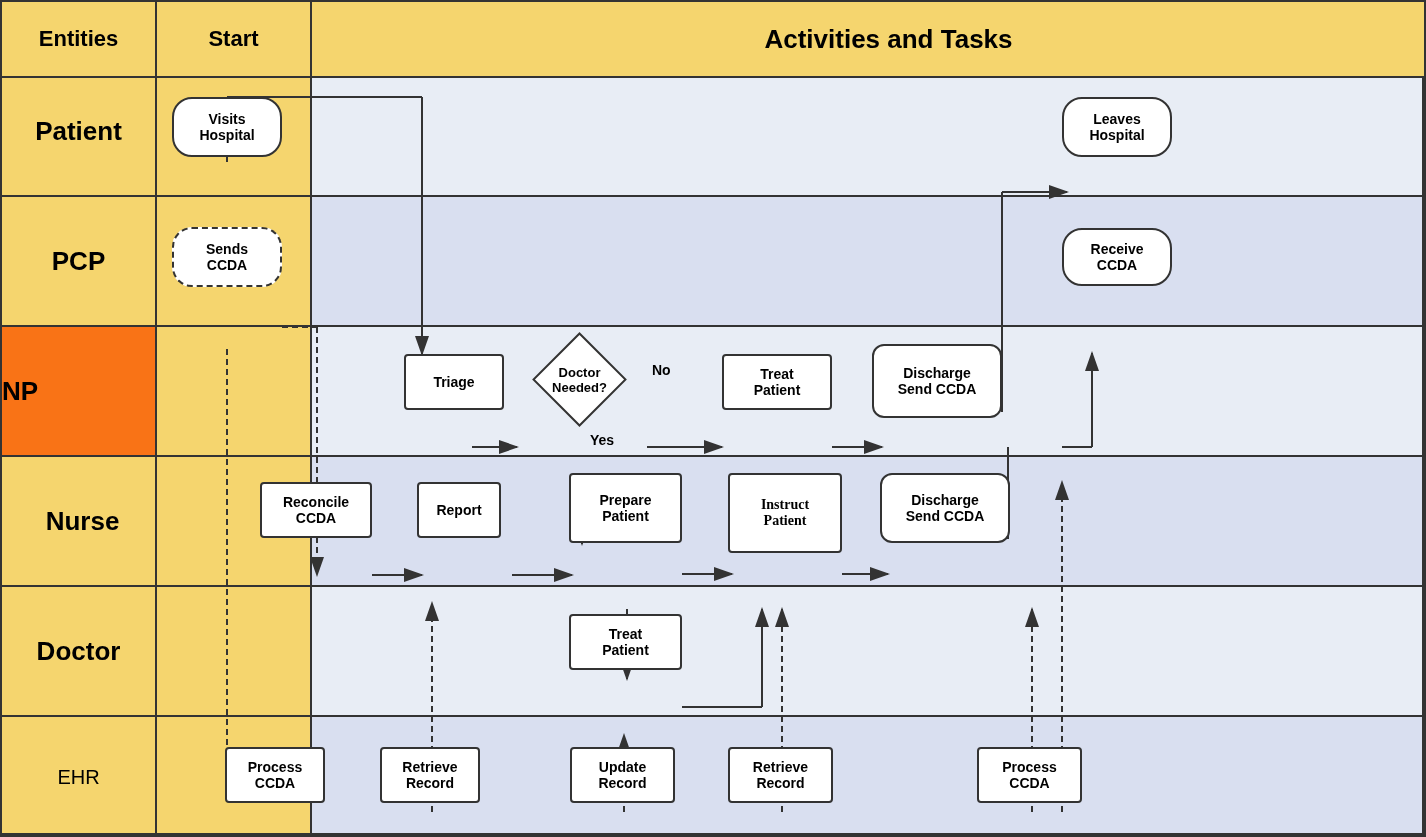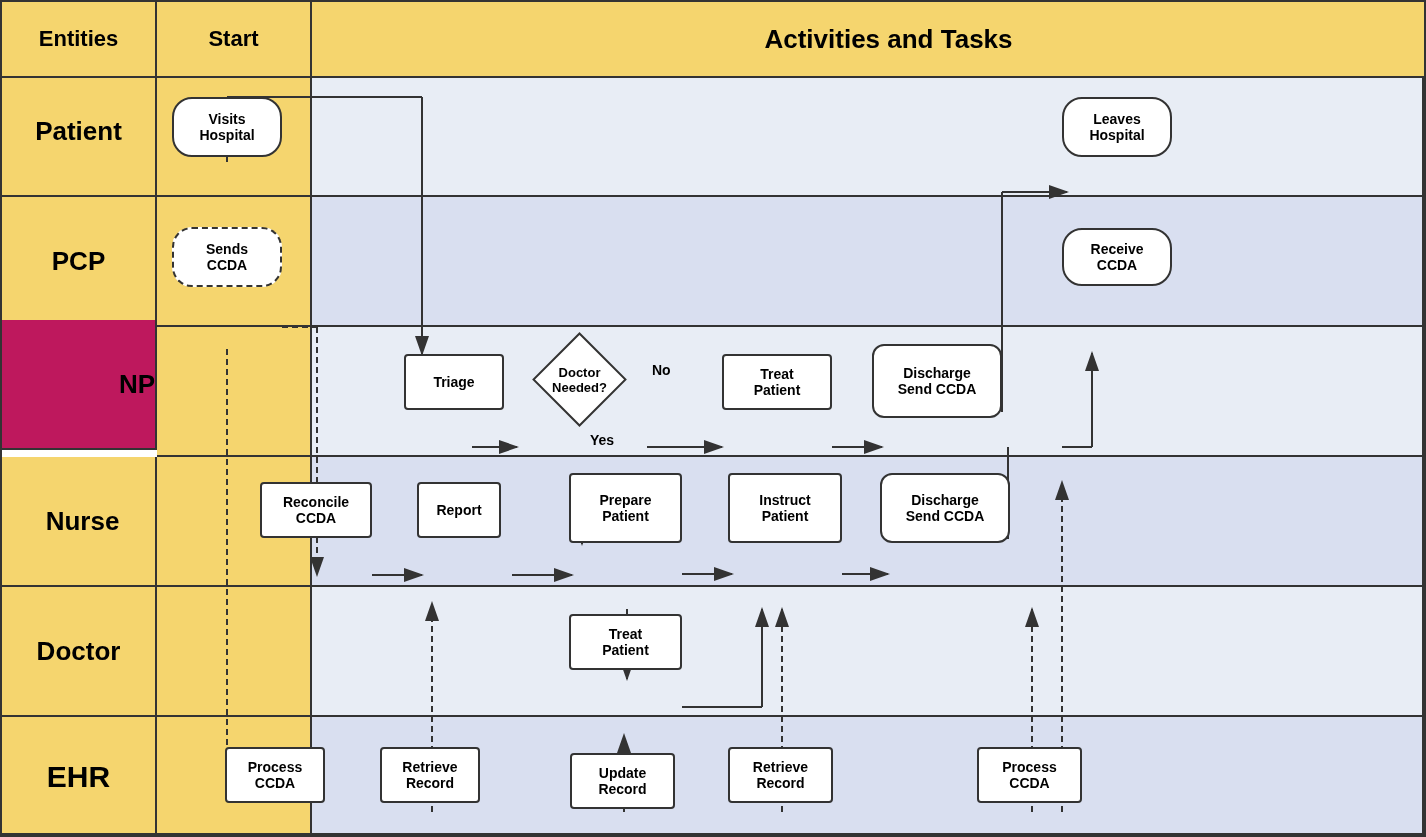--- a/index.html
+++ b/index.html
@@ -130,40 +130,40 @@
   </div>
   <div style="position:absolute;left:155px;top:65px;width:155px;height:130px;background:#f5d56e;border-right:2px solid #333;border-bottom:2px solid #333;"></div>
   <div style="position:absolute;left:310px;top:65px;width:1116px;height:130px;background:#e8edf5;border-bottom:2px solid #333;"></div>
 
   <div style="position:absolute;left:0;top:195px;width:155px;height:130px;background:#f5d56e;border-right:2px solid #333;border-bottom:2px solid #333;display:flex;align-items:center;justify-content:center;">
     <span style="font-size:26px;font-weight:bold;">PCP</span>
   </div>
   <div style="position:absolute;left:155px;top:195px;width:155px;height:130px;background:#f5d56e;border-right:2px solid #333;border-bottom:2px solid #333;"></div>
   <div style="position:absolute;left:310px;top:195px;width:1116px;height:130px;background:#d9dff0;border-bottom:2px solid #333;"></div>
 
-  <div style="position:absolute;left:0;top:318px;width:155px;height:130px;background:#be185d;border-right:2px solid #333;border-bottom:2px solid #333;display:flex;align-items:center;justify-content:flex-end;">
+  <div style="position:absolute;left:0;top:325px;width:155px;height:130px;background:#f97316;border-right:2px solid #333;border-bottom:2px solid #333;display:flex;align-items:center;justify-content:flex-start;">
     <span style="font-size:26px;font-weight:bold;">NP</span>
   </div>
   <div style="position:absolute;left:155px;top:325px;width:155px;height:130px;background:#f5d56e;border-right:2px solid #333;border-bottom:2px solid #333;"></div>
   <div style="position:absolute;left:310px;top:325px;width:1116px;height:130px;background:#e8edf5;border-bottom:2px solid #333;"></div>
 
   <div style="position:absolute;left:0;top:455px;width:155px;height:130px;background:#f5d56e;border-right:2px solid #333;border-bottom:2px solid #333;display:flex;align-items:center;justify-content:center;padding-left:8px;">
     <span style="font-size:26px;font-weight:bold;">Nurse</span>
   </div>
   <div style="position:absolute;left:155px;top:455px;width:155px;height:130px;background:#f5d56e;border-right:2px solid #333;border-bottom:2px solid #333;"></div>
   <div style="position:absolute;left:310px;top:455px;width:1116px;height:130px;background:#d9dff0;border-bottom:2px solid #333;"></div>
 
   <div style="position:absolute;left:0;top:585px;width:155px;height:130px;background:#f5d56e;border-right:2px solid #333;border-bottom:2px solid #333;display:flex;align-items:center;justify-content:center;">
     <span style="font-size:26px;font-weight:bold;">Doctor</span>
   </div>
   <div style="position:absolute;left:155px;top:585px;width:155px;height:130px;background:#f5d56e;border-right:2px solid #333;border-bottom:2px solid #333;"></div>
   <div style="position:absolute;left:310px;top:585px;width:1116px;height:130px;background:#e8edf5;border-bottom:2px solid #333;"></div>
 
   <div style="position:absolute;left:0;top:715px;width:155px;height:122px;background:#f5d56e;border-right:2px solid #333;border-bottom:2px solid #333;display:flex;align-items:center;justify-content:center;">
-    <span style="font-size:30px;font-weight:bold;">EHR</span>
+    <span style="font-size:20px;font-weight:normal;">EHR</span>
   </div>
   <div style="position:absolute;left:155px;top:715px;width:155px;height:122px;background:#f5d56e;border-right:2px solid #333;border-bottom:2px solid #333;"></div>
   <div style="position:absolute;left:310px;top:715px;width:1116px;height:122px;background:#d9dff0;border-bottom:2px solid #333;"></div>
 
   <svg class="arrows-svg" xmlns="http://www.w3.org/2000/svg">
     <defs>
       <marker id="arrowhead" markerWidth="10" markerHeight="7" refX="9" refY="3.5" orient="auto">
         <polygon points="0 0, 10 3.5, 0 7" fill="#333"></polygon>
       </marker>
       <marker id="arrowhead-up" markerWidth="10" markerHeight="7" refX="9" refY="3.5" orient="auto">
@@ -267,41 +267,41 @@
   </div>
 
   <div class="shape rect" style="left:415px;top:480px;width:84px;height:56px;">
     <span>Report</span>
   </div>
 
   <div class="shape rect" style="left:567px;top:471px;width:113px;height:70px;">
     <span>Prepare<br>Patient</span>
   </div>
 
-  <div class="shape rect" style="left:726px;top:471px;width:114px;height:70px;">
+  <div class="shape rect" style="left:726px;top:471px;width:114px;height:80px;font-family:Liberation Serif, serif;">
     <span>Instruct<br>Patient</span>
   </div>
 
   <div class="shape rect" style="left:878px;top:471px;width:130px;height:70px;border-radius:12px;">
     <span>Discharge<br>Send CCDA</span>
   </div>
 
   <div class="shape rect" style="left:567px;top:612px;width:113px;height:56px;">
     <span>Treat<br>Patient</span>
   </div>
 
   <div class="shape rect" style="left:223px;top:745px;width:100px;height:56px;">
     <span>Process<br>CCDA</span>
   </div>
 
   <div class="shape rect" style="left:378px;top:745px;width:100px;height:56px;">
     <span>Retrieve<br>Record</span>
   </div>
 
-  <div class="shape rect" style="left:568px;top:745px;width:105px;height:56px;margin-top:6px;">
+  <div class="shape rect" style="left:568px;top:745px;width:105px;height:56px;">
     <span>Update<br>Record</span>
   </div>
 
   <div class="shape rect" style="left:726px;top:745px;width:105px;height:56px;">
     <span>Retrieve<br>Record</span>
   </div>
 
   <div class="shape rect" style="left:975px;top:745px;width:105px;height:56px;">
     <span>Process<br>CCDA</span>
   </div>

